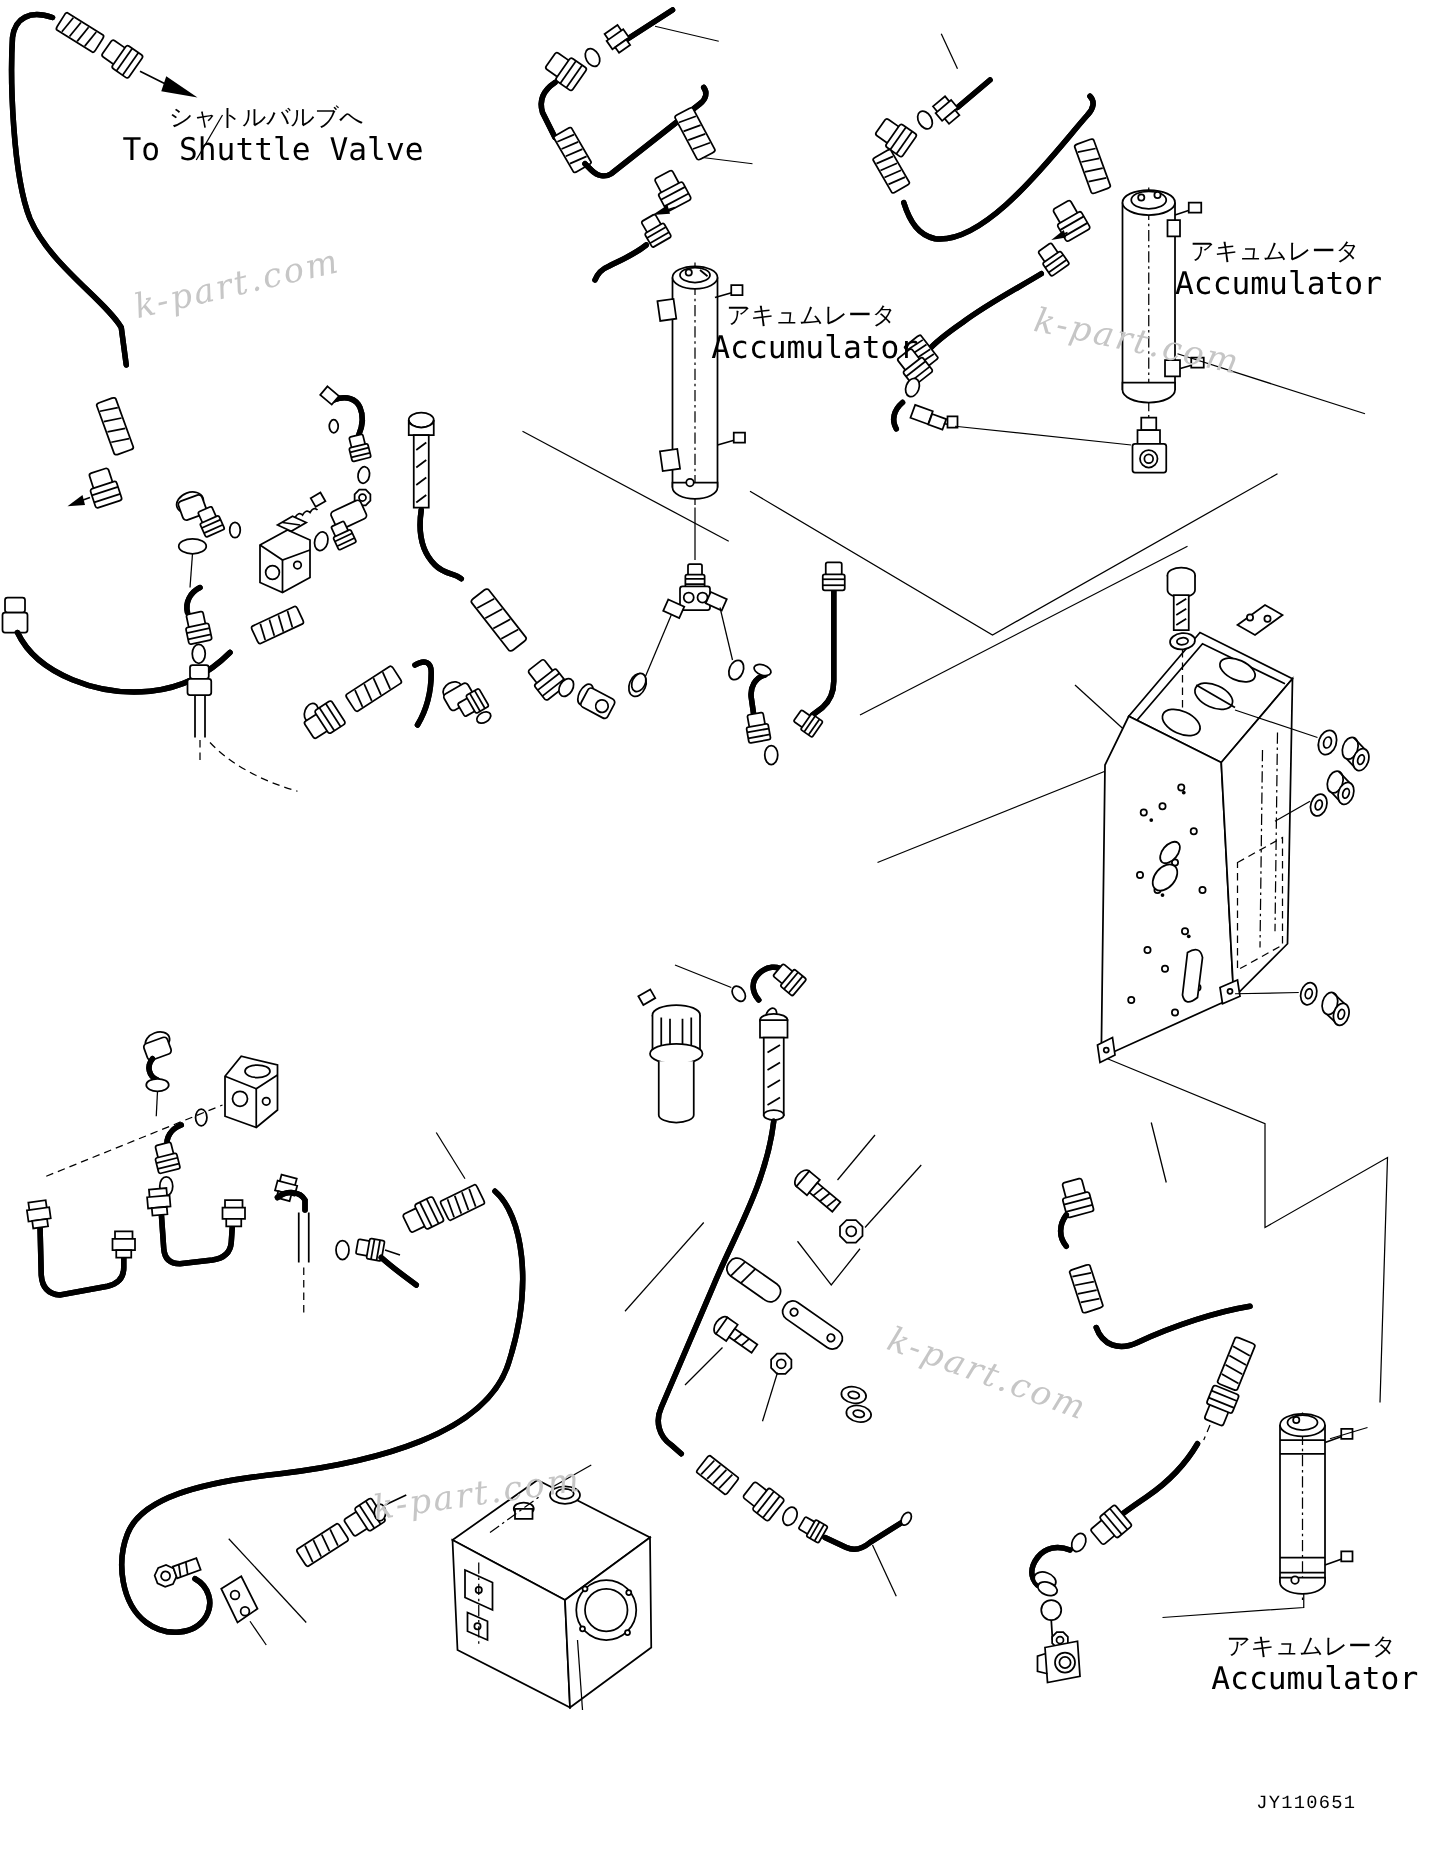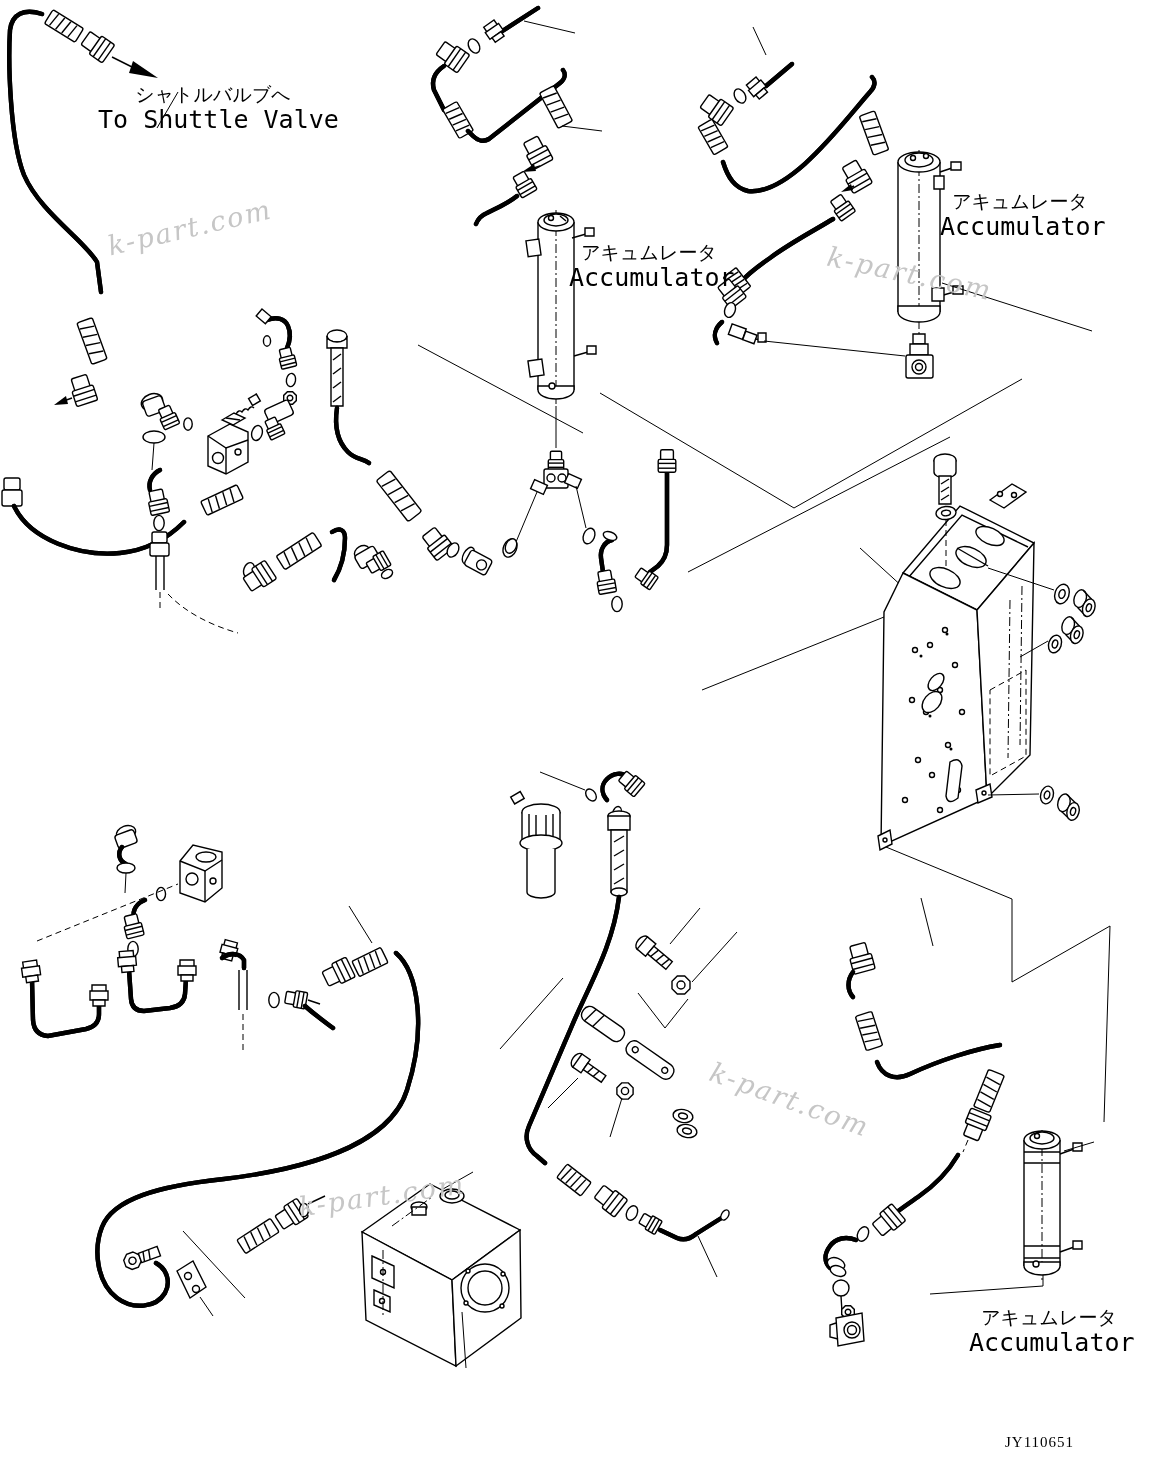--- a/index.html
+++ b/index.html
@@ -10,21 +10,21 @@
   .part{fill:#fff;stroke:#000;stroke-width:1.4;vector-effect:non-scaling-stroke;}
   .blk{fill:#000;stroke:none;}
   .dash{stroke-dasharray:6 4;}
   .ddot{stroke-dasharray:9 3 2 3;}
   .h-out{fill:none;stroke:#000;stroke-width:4.4;stroke-linecap:round;}
   .h-in{fill:none;stroke:#fff;stroke-width:2;stroke-linecap:round;}
   .label{position:absolute;color:#000;text-align:center;white-space:nowrap;}
   .label .jp{display:block;font-family:"DejaVu Sans",sans-serif;font-size:19px;line-height:25px;}
   .label .en{display:block;font-family:"DejaVu Sans Mono","Liberation Mono",monospace;font-size:25px;line-height:25px;}
   .wm{position:absolute;color:#c6c6c6;font-family:"DejaVu Serif","Liberation Serif",serif;font-style:italic;font-size:27px;letter-spacing:2px;white-space:nowrap;}
-  .pn{position:absolute;font-family:Liberation Serif, serif;font-size:15px;color:#000;letter-spacing:1px;}
+  .pn{position:absolute;font-family:Liberation Mono, monospace;font-size:15px;color:#000;letter-spacing:1px;}
 </style>
 </head>
 <body>
 
 <div id="stage">
 
 <svg width="1149" height="1482" viewBox="0 0 1149 1482">
 <defs>
   <g id="guardU">
     <rect class="part" x="-40" y="-9" width="80" height="18" rx="3"></rect>

